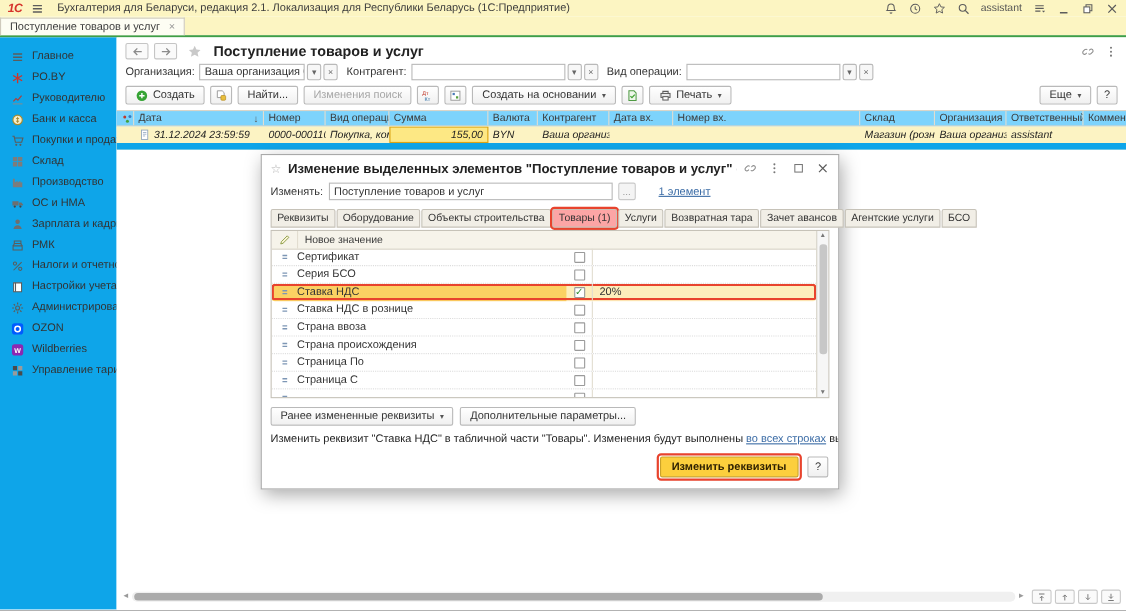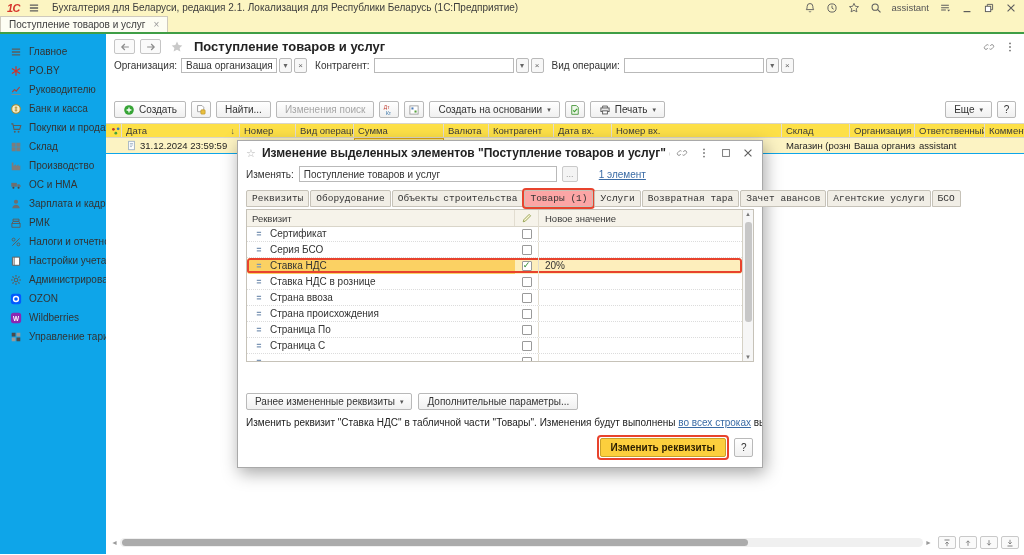--- a/index.html
+++ b/index.html
@@ -40,34 +40,34 @@
   .filterrow{display:flex;align-items:center;padding:2px 8px 3px;font-size:10px;color:#333;}
   .flabel{margin-right:4px;white-space:nowrap;}
   .combo{height:15px;border:1px solid #b9b9b9;background:#fff;display:flex;align-items:center;
          padding:0 4px;font-size:10px;overflow:hidden;white-space:nowrap;box-sizing:border-box;}
   .mini{width:13px;height:15px;border:1px solid #b9b9b9;background:#f7f7f7;display:flex;align-items:center;
         justify-content:center;font-size:8px;color:#666;border-radius:2px;box-sizing:border-box;margin-left:2px;}
 
   .toolbar{display:flex;align-items:center;gap:5px;padding:2px 8px 5px;}
   .btn{height:17px;border:1px solid #b9b9b9;border-radius:2px;background:linear-gradient(#fff,#f0f0f0);
        display:inline-flex;align-items:center;gap:4px;padding:0 8px;font-size:10px;color:#333;
-       font-family:inherit;white-space:nowrap;box-sizing:border-box;margin-top:23px;}
+       font-family:inherit;white-space:nowrap;box-sizing:border-box;}
   .btn.iconb{width:20px;padding:0;justify-content:center;}
   .btn.disabled{color:#a6a6a6;}
   .caret{font-size:7px;color:#555;margin-left:1px;}
   .sp{flex:1;}
   .qb{width:19px;padding:0;justify-content:center;}
 
   
-  .thead{display:flex;height:15px;background:#fde047;border-top:1px solid #d9d5c9;border-bottom:1px solid #d9d5c9;
+  .thead{display:flex;height:15px;background:#7dd3fc;border-top:1px solid #d9d5c9;border-bottom:1px solid #d9d5c9;
          font-size:9.5px;color:#3a3a3a;box-sizing:border-box;overflow:hidden;}
   .th{display:flex;align-items:center;padding:0 4px;border-right:1px solid #e2ddd0;box-sizing:border-box;
       overflow:hidden;white-space:nowrap;flex:none;}
   .sortind{margin-left:auto;color:#555;font-size:9px;}
-  .trow{display:flex;height:15px;background:#fcf3c3;font-size:9.5px;color:#222;border-bottom:1px solid #0ea5e9;overflow:hidden;}
+  .trow{display:flex;height:15px;background:#fcf3c3;font-size:9.5px;color:#222;border-bottom:6px solid #0ea5e9;overflow:hidden;font-style:italic;}
   .td{display:flex;align-items:center;padding:0 4px;box-sizing:border-box;overflow:hidden;white-space:nowrap;flex:none;}
   .td.sum{justify-content:flex-end;background:#fde884;border:1px solid #dca414;}
   .docic{margin-right:3px;width:11px;height:11px;}
 
   
   .hscroll{position:absolute;left:5px;right:92px;bottom:6px;height:11px;display:flex;align-items:center;gap:2px;
            color:#9a9a9a;font-size:7px;}
   .sb-track{flex:1;height:9px;background:#f0f0f0;border-radius:5px;position:relative;}
   .sb-thumb{position:absolute;left:2px;top:1px;bottom:1px;width:78%;background:#ababab;border-radius:4px;}
   .listnav{position:absolute;right:5px;bottom:5px;display:flex;gap:3px;}
@@ -83,21 +83,21 @@
   .m-title h2{font-size:12px;font-weight:bold;margin:0;color:#222;flex:1;white-space:nowrap;overflow:hidden;}
   .m-ico{display:flex;gap:10px;color:#777;align-items:center;}
   .m-change{display:flex;align-items:center;gap:5px;padding:3px 8px 4px;}
   .m-input{width:258px;height:16px;border:1px solid #b9b9b9;display:flex;align-items:center;
            padding:0 4px;font-size:10px;box-sizing:border-box;overflow:hidden;white-space:nowrap;}
   .dots-btn{width:16px;height:16px;border:1px solid #c9c9c9;background:#f4f4f4;color:#999;display:flex;
             align-items:center;justify-content:center;font-size:9px;border-radius:2px;box-sizing:border-box;}
   .lnk{color:#3a6ba5;text-decoration:underline;cursor:pointer;}
   .m-elements{margin-left:16px;}
 
-  .m-tabs{display:flex;padding:4px 8px 0;gap:1px;font-family:Liberation Mono, monospace;}
+  .m-tabs{display:flex;padding:4px 8px 0;gap:1px;}
   .mtab{height:17px;border:1px solid #c6c2b8;background:#f1eee6;display:flex;align-items:center;
         padding:0 5px;font-size:9.5px;color:#333;border-radius:2px 2px 0 0;position:relative;white-space:nowrap;box-sizing:border-box;}
   .mtab.active{background:#fca5a5;}
   .mtab.annotated::after{content:"";position:absolute;inset:-3px;border:2px solid #e8432d;border-radius:4px;pointer-events:none;}
 
   .m-grid{margin:2px 8px 0;border:1px solid #c6c2b8;height:151px;position:relative;overflow:hidden;}
   .g-head{display:flex;height:16px;background:#f6f3ea;border-bottom:1px solid #d9d5c9;font-size:9.5px;
           color:#3a3a3a;align-items:center;margin-right:11px;}
   .g-c1{width:268px;padding:0 5px;box-sizing:border-box;height:100%;display:flex;align-items:center;border-right:1px solid #e2ddd0;overflow:hidden;white-space:nowrap;}
   .g-c2{width:24px;height:100%;display:flex;align-items:center;justify-content:center;border-right:1px solid #e2ddd0;box-sizing:border-box;flex:none;}
@@ -634,21 +634,20 @@
         <div class="mtab active annotated">Товары (1)</div>
         <div class="mtab">Услуги</div>
         <div class="mtab">Возвратная тара</div>
         <div class="mtab">Зачет авансов</div>
         <div class="mtab">Агентские услуги</div>
         <div class="mtab">БСО</div>
       </div>
 
     <div class="m-grid">
       <div class="g-head">
-        <div class="g-c1">Реквизит</div>
         <div class="g-c2">
             <span class="ic">
               <svg viewBox="0 0 14 14" xmlns="http://www.w3.org/2000/svg">
                 <path d="M2.6 11.4l.7-2.4 6.2-6.2 1.7 1.7-6.2 6.2z" fill="#fdf6d8" stroke="#8a9a43" stroke-width="1"></path>
               </svg>
             </span>
           </div>
         <div class="g-c3">Новое значение</div>
       </div>
       <div class="g-body" id="gbody">

